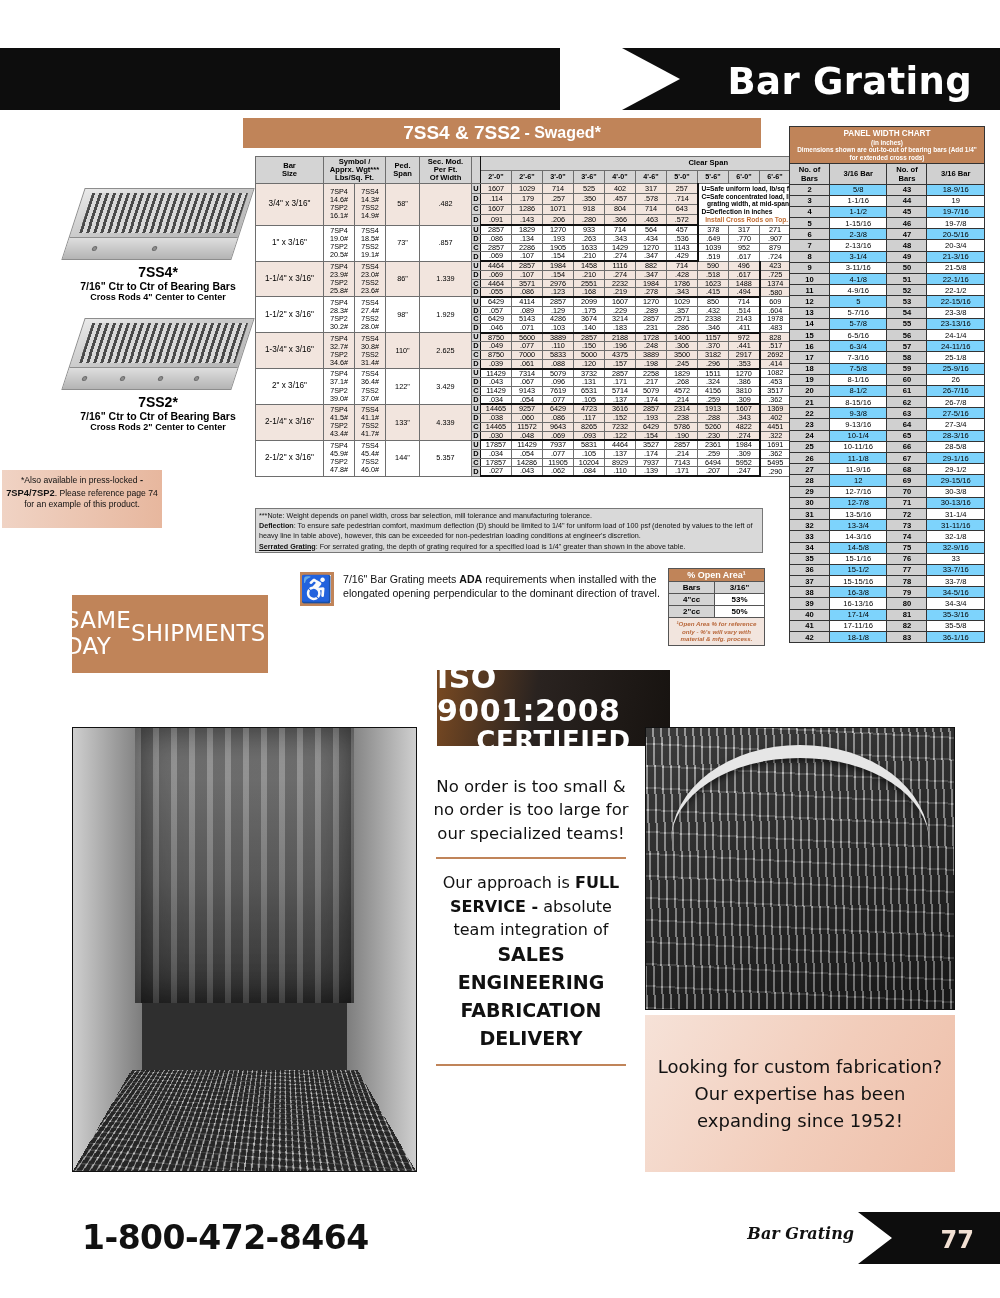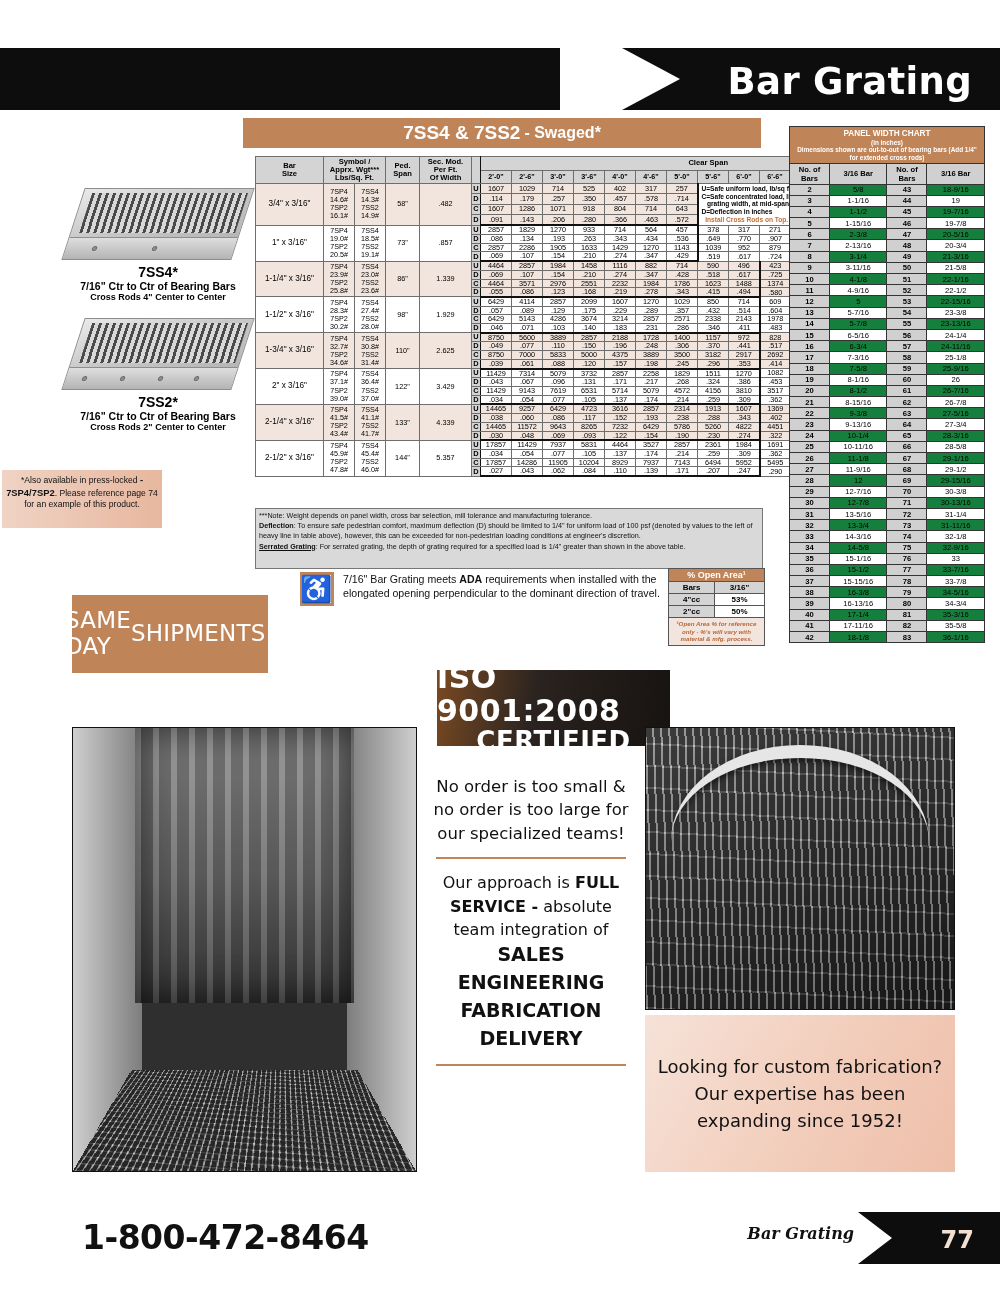--- a/index.html
+++ b/index.html
@@ -114,21 +114,21 @@
   }
   .hv-r{ border-right:2.2px solid #111 !important; }
   .hv-b{ border-bottom:2.2px solid #111 !important; }
   .thickleft{ border-left:1.6px solid #111 !important; }
   .thickright{ border-right:1.6px solid #111 !important; }
 
   
   #notes{
     position:absolute; left:255px; top:508px; width:508px;
     background:#d9d9d9; border:1px solid #777;
-    font-size:7.2px; line-height:1.42; padding:2px 3px 16px 3px; color:#111;
+    font-size:7.2px; line-height:1.42; padding:2px 3px 0 3px; color:#111;
   }
   #notes .bb{ font-weight:bold; }
   #notes .ul{ text-decoration:underline; font-weight:bold; }
 
   
   #ada-wrap{ position:absolute; left:300px; top:572px; width:360px; display:flex; gap:9px;}
   #ada-icon{
     width:34px; height:34px; border:3px solid #c08459; background:#fff;
     display:flex; align-items:center; justify-content:center; flex:0 0 auto;
   }
@@ -155,21 +155,21 @@
     border:1.4px solid #333; border-collapse:collapse; font-size:7.6px;padding-left:44px;
   }
   #panel-chart td{ border:0.8px solid #333; text-align:center; padding:0.6px 0; }
   #panel-chart .hdr{
     background:#c08459; color:#fff; font-weight:bold; padding:2px 4px; line-height:1.18;
   }
   #panel-chart .hdr .big{ font-size:8.2px; }
   #panel-chart .hdr .small{ font-size:6.4px; font-weight:bold; }
   #panel-chart .ch{ background:#d0d0d0; font-weight:bold; font-size:7.6px; }
   #panel-chart .n{ background:#d0d0d0; font-weight:bold; width:40px;}
-  #panel-chart .vA{ background:#15803d; }
+  #panel-chart .vA{ background:#7dd3fc; }
   #panel-chart .vB{ background:#ffffff; }
 
   
   #iso-banner{
     position:absolute; left:437px; top:670px; width:233px; height:76px;
     background:linear-gradient(100deg,#7a4a22 0%, #2a2320 42%, #171310 100%);
     color:#fff; display:flex; flex-direction:column;
     align-items:center; justify-content:center;
     font-family:"DejaVu Sans", sans-serif; line-height:1.1;
   }

